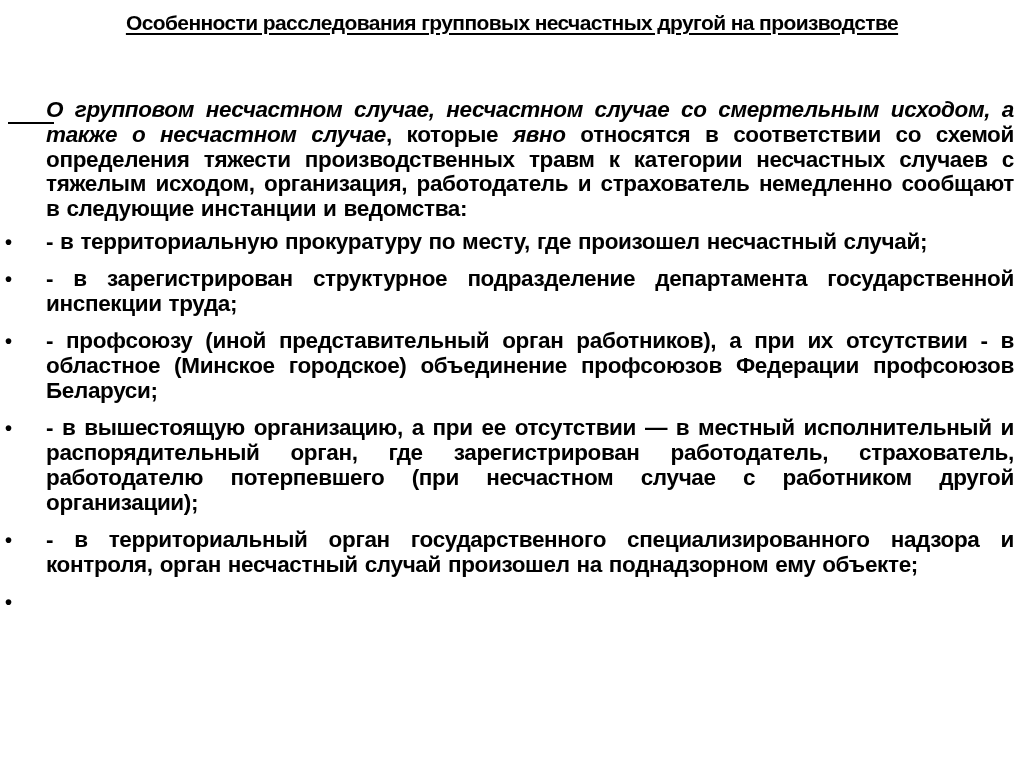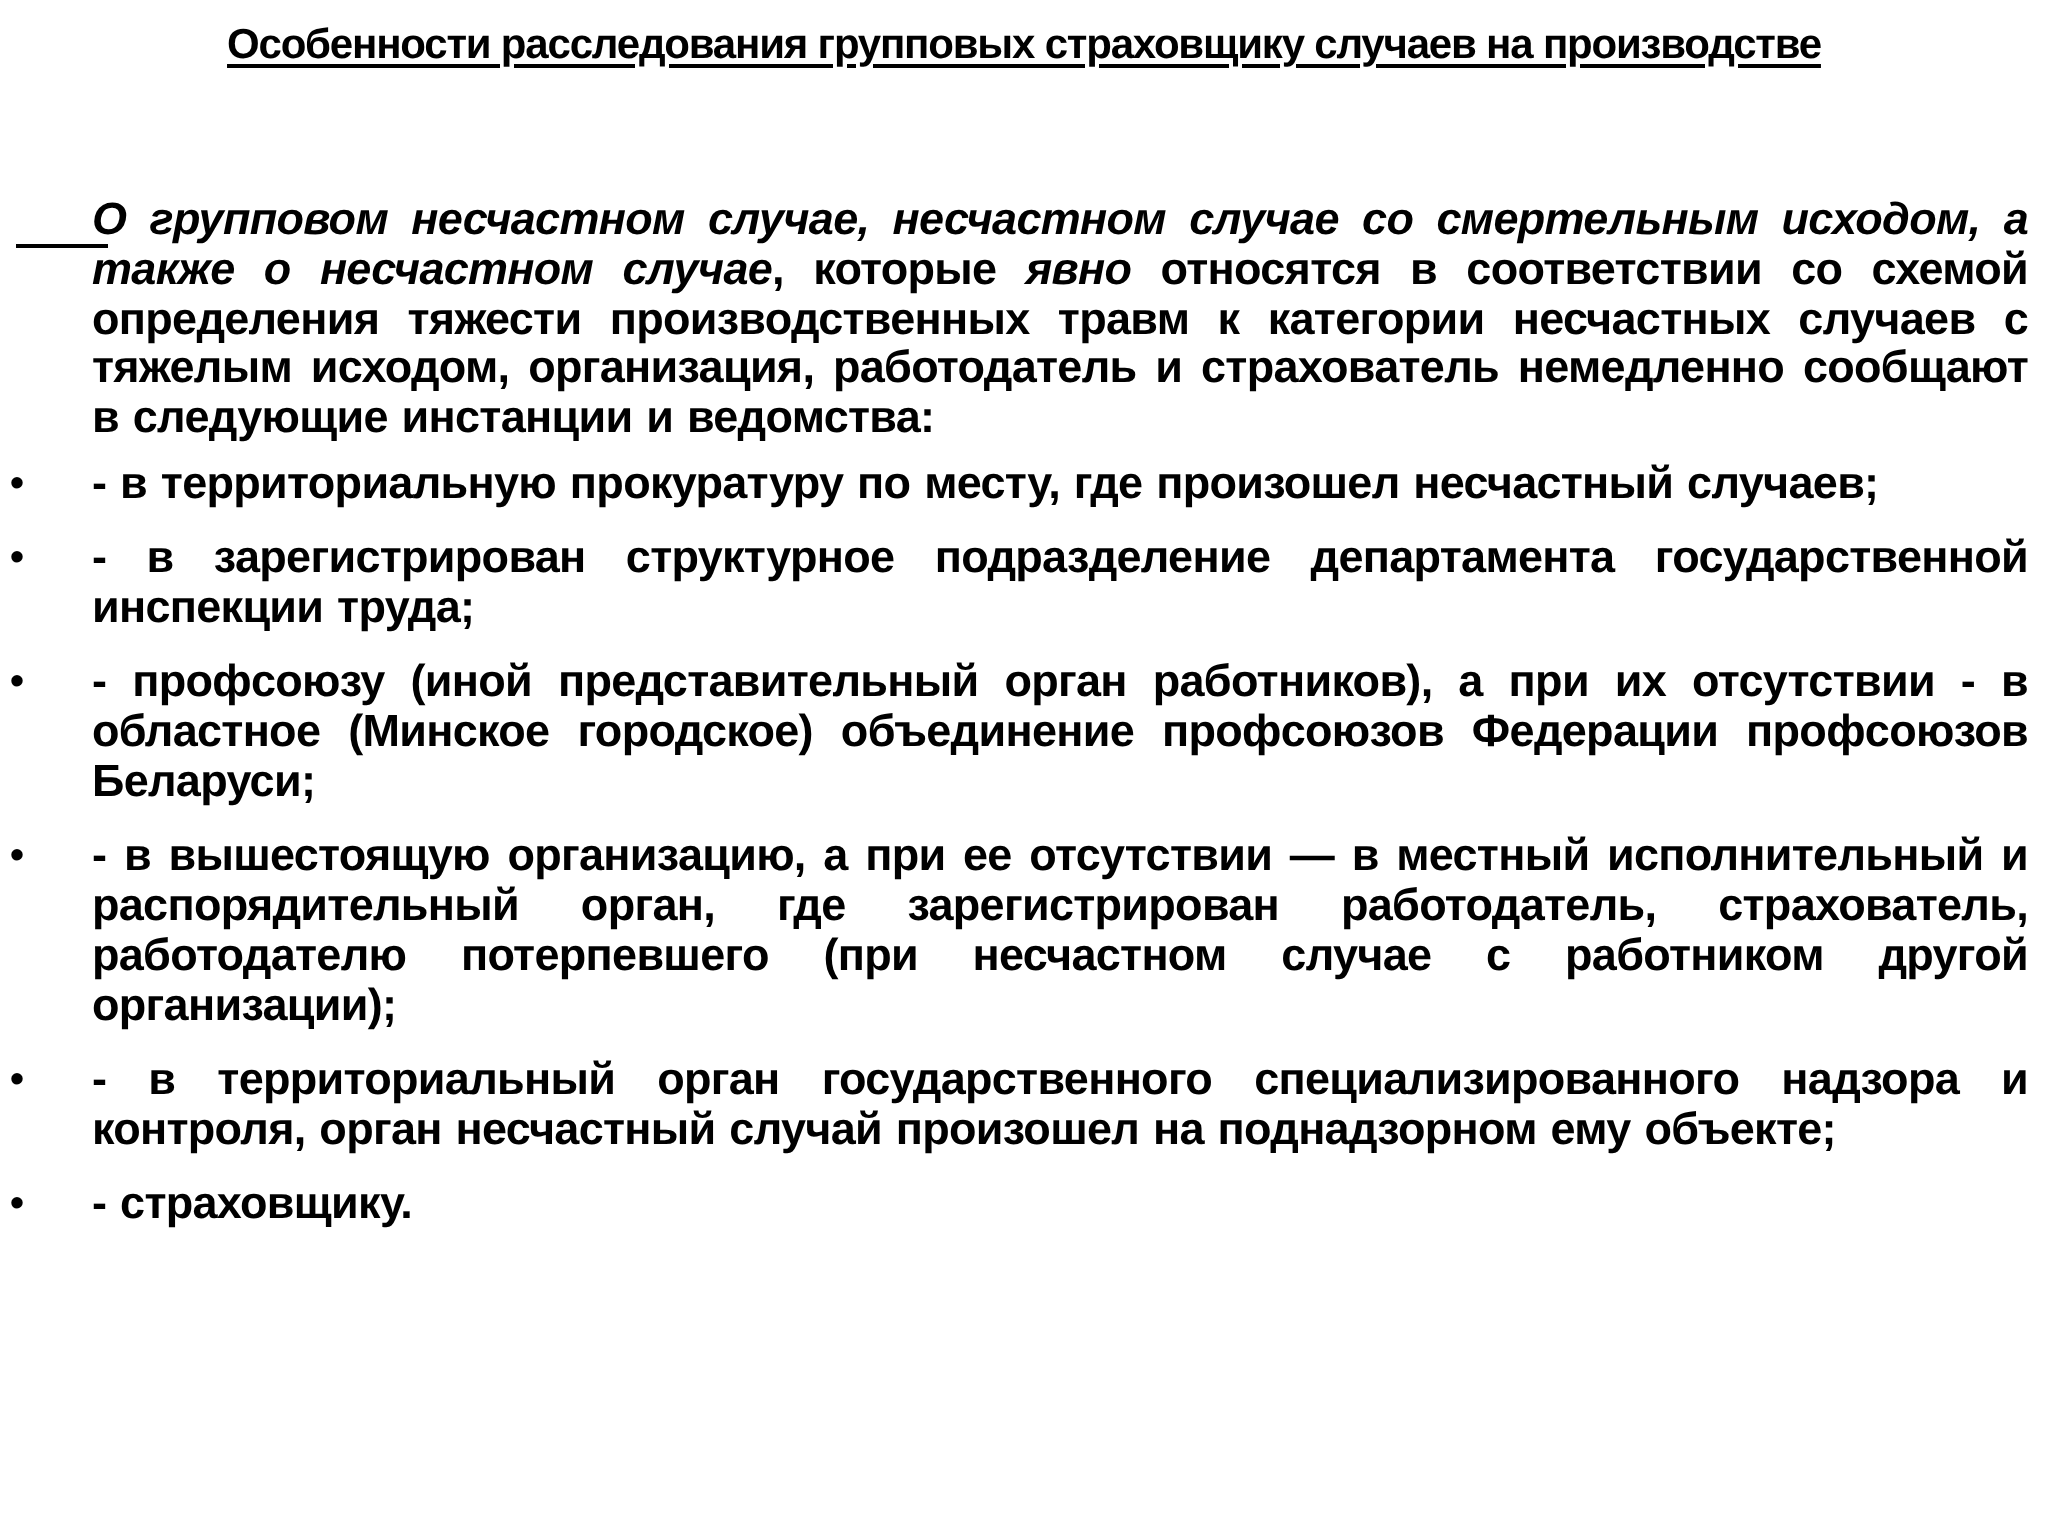--- a/index.html
+++ b/index.html
@@ -29,48 +29,47 @@
     ul.bullets li { position: relative; margin: 0 0 12.5px 0; }
     .bullet-dot {
       position: absolute; left: -41px; top: 0; font-size: 20px; line-height: 24px;
     }
   </style>
 </head>
 <body>
 
 <div>
   <div class="title">
-    <span>Особенности расследования групповых страховщику случаев на производстве</span>
+    <span>Особенности расследования групповых несчастных другой на производстве</span>
   </div>
 
   <div class="intro-line-underline"></div>
 
   <div class="content">
     <p class="intro"><span class="u i">О групповом несчастном случае, несчастном случае со смертельным исходом, а также о несчастном случае</span><span>, которые </span><span class="u i">явно</span><span> относятся в соответствии со схемой определения тяжести производственных травм к категории несчастных случаев с тяжелым исходом, организация, работодатель и страхователь немедленно сообщают в следующие инстанции и ведомства:</span></p>
 
     <ul class="bullets">
       <li>
         <span class="bullet-dot">•</span>
-        <span>- в территориальную прокуратуру по месту, где произошел несчастный случаев;</span>
+        <span>- в территориальную прокуратуру по месту, где произошел несчастный случай;</span>
       </li>
       <li>
         <span class="bullet-dot">•</span>
         <span>- в зарегистрирован структурное подразделение департамента государственной инспекции труда;</span>
       </li>
       <li>
         <span class="bullet-dot">•</span>
         <span>- профсоюзу (иной представительный орган работников), а при их отсутствии - в областное (Минское городское) объединение профсоюзов Федерации профсоюзов Беларуси;</span>
       </li>
       <li>
         <span class="bullet-dot">•</span>
         <span>- в вышестоящую организацию, а при ее отсутствии — в местный исполнительный и распорядительный орган, где зарегистрирован работодатель, страхователь, работодателю потерпевшего (при несчастном случае с работником другой организации);</span>
       </li>
       <li>
         <span class="bullet-dot">•</span>
         <span>- в территориальный орган государственного специализированного надзора и контроля, орган несчастный случай произошел на поднадзорном ему объекте;</span>
       </li>
       <li>
         <span class="bullet-dot">•</span>
-        <span>- страховщику.</span>
       </li>
     </ul>
   </div>
 </div>
 
 </body></html>

